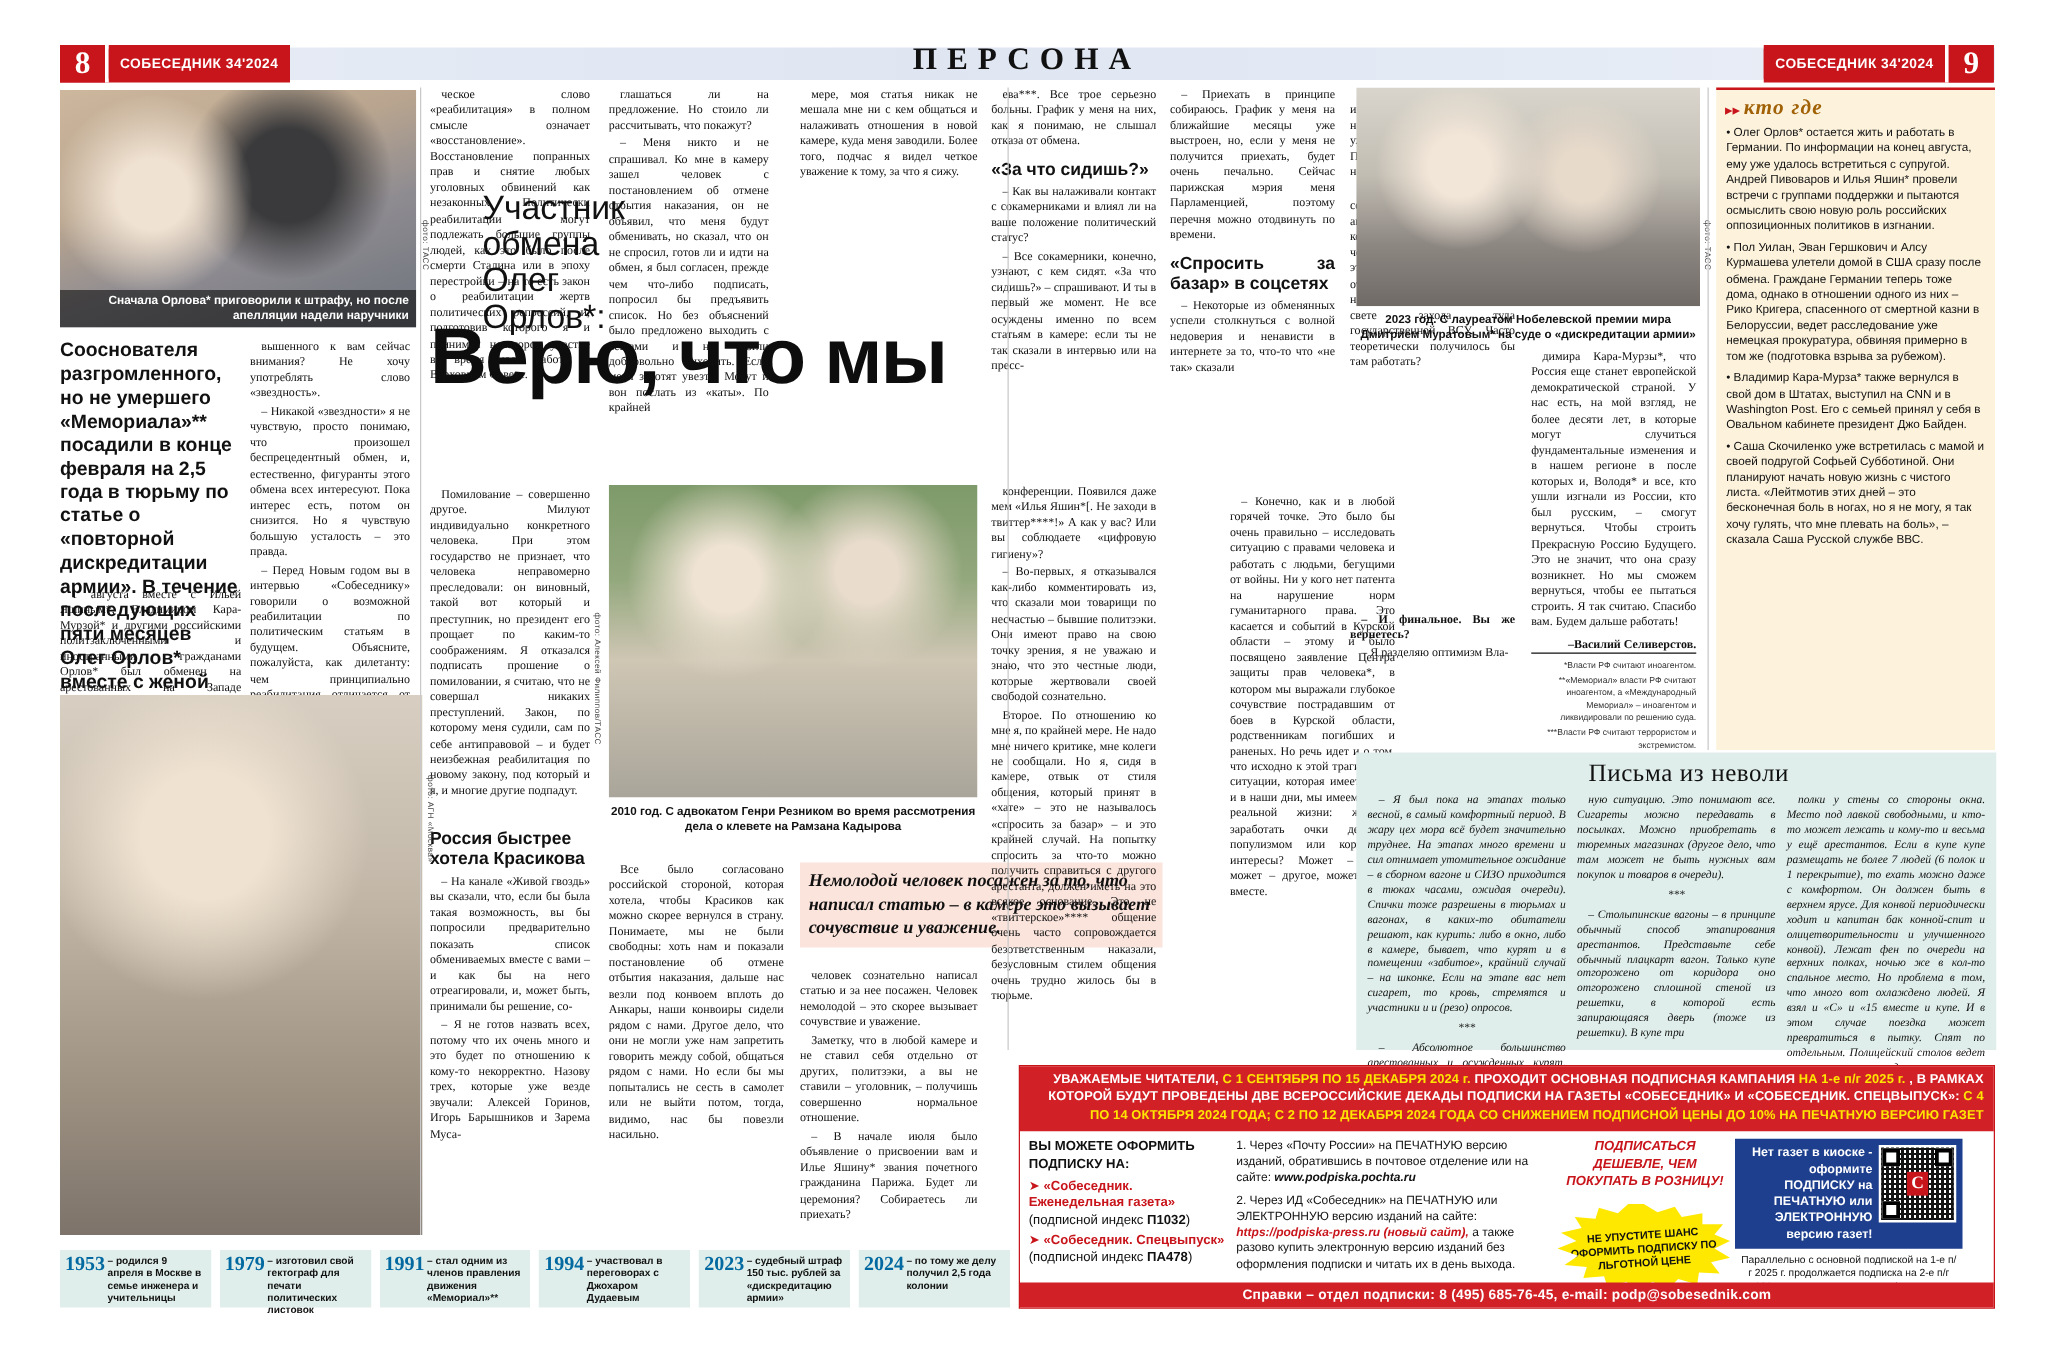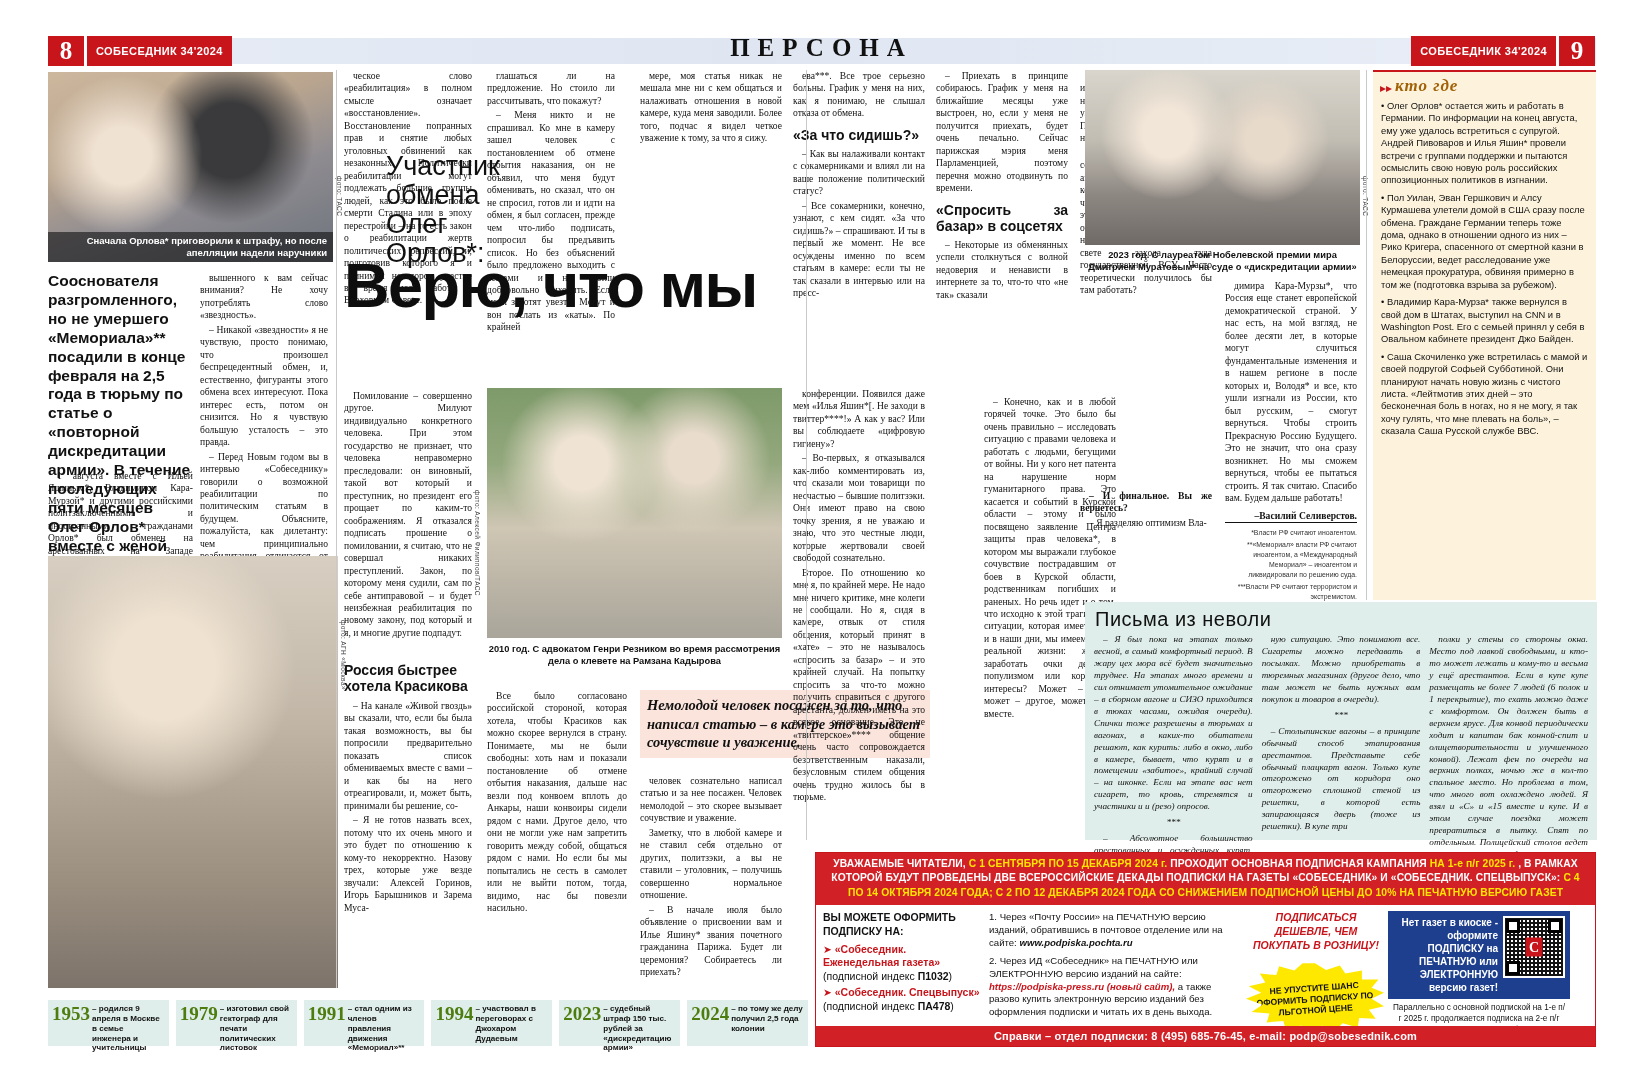--- a/index.html
+++ b/index.html
@@ -111,22 +111,22 @@
   .kto-body {
     font-family:"Liberation Sans", sans-serif; font-size:9.4px; line-height:1.32;
     color:#111; padding:0 8px 6px 8px;
   }
   .kto-body p { margin:0 0 5px 0; }
 
   .box-letters {
     position:absolute; background:#dfeeea;
   }
   .letters-title {
-    font-family:Liberation Sans, sans-serif; font-size:20px; color:#111;
-    padding:6px 0 3px 10px; letter-spacing:.5px;
+    font-family:Liberation Serif, serif; font-size:20px; color:#111;
+    padding:6px 0 3px 20px; letter-spacing:.5px;text-align:center;
   }
   .letters-cols {
     display:flex; gap:9px; padding:0 9px 8px 9px;
     font-family:"Liberation Serif", serif; font-style:italic;
     font-size:9.2px; line-height:1.30; text-align:justify; color:#111;
   }
   .letters-cols p { margin:0 0 4px 0; text-indent:9px; }
   .letters-sign { text-align:right; font-style:normal; font-family:"Liberation Sans", sans-serif; font-size:8.6px; }
 
   .pullquote {
@@ -141,31 +141,31 @@
     color:#333; text-align:right;
   }
   .footnotes p { margin:0 0 2px 0; }
 
   
   .timeline { position:absolute; left:48px; top:1000px; width:760px; height:46px; display:flex; gap:7px; }
   .tl-item {
     flex:1; background:#dfeeea; display:flex; align-items:flex-start; padding:4px 5px 4px 4px;
   }
   .tl-year {
-    font-family:"Liberation Serif", serif; font-weight:bold; font-size:19px; color:#4d7c0f;
+    font-family:"Liberation Serif", serif; font-weight:bold; font-size:16px; color:#0369a1;
     line-height:1; margin-right:2px; white-space:nowrap;
   }
   .tl-text {
     font-family:"Liberation Sans", sans-serif; font-weight:bold; font-size:8.1px; line-height:1.22; color:#111;
   }
 
   
   .subs { position:absolute; left:815px; top:852px; width:781px; height:195px; border:1px solid #c8151b; background:#fff; }
   .subs-head {
-    background:#d22027; color:#fff; padding:4px 8px 5px 8px; text-align:center;
+    background:#d22027; color:#fff; padding:4px 8px 5px 8px; text-align:right;
     font-family:"Liberation Sans", sans-serif; font-weight:bold; font-size:10.3px; line-height:1.40;
     letter-spacing:.1px;
   }
   .subs-head .hl { color:#ffe600; }
   .subs-body { display:flex; padding:6px 7px 0 7px; gap:8px; }
   .sb-c1 { width:158px; font-family:"Liberation Sans", sans-serif; font-size:10.5px; line-height:1.30; color:#111; }
   .sb-c1 .t1 { font-weight:bold; margin-bottom:4px; }
   .sb-c1 .red { color:#c8151b; font-weight:bold; }
   .sb-c1 .arrow { color:#c8151b; }
   .sb-c2 { width:255px; font-family:"Liberation Sans", sans-serif; font-size:9.6px; line-height:1.32; color:#111; }

